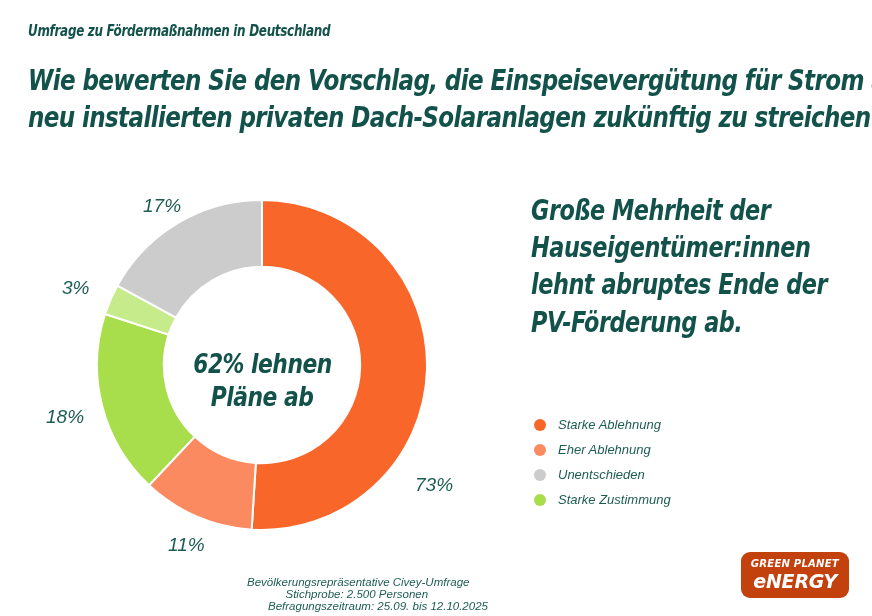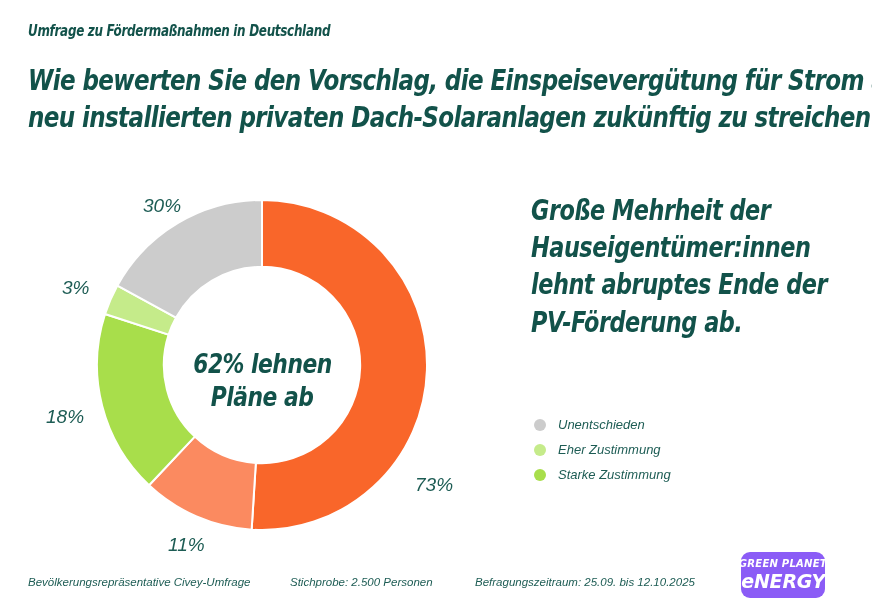--- a/index.html
+++ b/index.html
@@ -138,38 +138,39 @@
     color: #1D5C54;
     white-space: nowrap;
   }
   .footer {
     position: absolute;
     left: 28px;
     top: 576px;
     width: 700px;
     display: flex;
     align-items: center;
+    flex-direction: column;
   }
   .footer-item {
     font-family: "Liberation Sans", sans-serif;
     font-size: 11.5px;
     color: #1D5C54;
     white-space: nowrap;
   }
   .footer-item.f1 { width: 262px; }
   .footer-item.f2 { width: 185px; }
 
   
   .logo {
     position: absolute;
     left: 741px;
     top: 552px;
-    width: 84px;
+    width: 108px;
     height: 46px;
-    background: #8b5cf6;
+    background: #c2410c;
     border-radius: 9px;
     display: flex;
     flex-direction: column;
     align-items: center;
     justify-content: center;
     box-sizing: border-box;
   }
   .logo-top {
     font-family: "DejaVu Sans", sans-serif;
     font-size: 11px;
@@ -217,37 +218,41 @@
     <div class="center-label">
       <span>62% lehnen</span>
       <span>Pläne ab</span>
     </div>
   </div>
 
   <div class="pct pct-51">73%</div>
   <div class="pct pct-11">11%</div>
   <div class="pct pct-18">18%</div>
   <div class="pct pct-3">3%</div>
-  <div class="pct pct-17">30%</div>
+  <div class="pct pct-17">17%</div>
 
   <div class="callout">
     <span class="co-line">Große Mehrheit der</span>
     <span class="co-line">Hauseigentümer:innen</span>
     <span class="co-line">lehnt abruptes Ende der</span>
     <span class="co-line">PV-Förderung ab.</span>
   </div>
 
   <div class="legend" id="legend">
       <div class="legend-row">
+        <span class="legend-dot" style="background: rgb(249, 102, 42);"></span>
+        <span class="legend-text">Starke Ablehnung</span>
+      </div>
+      <div class="legend-row">
+        <span class="legend-dot" style="background: rgb(251, 138, 96);"></span>
+        <span class="legend-text">Eher Ablehnung</span>
+      </div>
+      <div class="legend-row">
         <span class="legend-dot" style="background: rgb(204, 204, 204);"></span>
         <span class="legend-text">Unentschieden</span>
-      </div>
-      <div class="legend-row">
-        <span class="legend-dot" style="background: rgb(197, 235, 138);"></span>
-        <span class="legend-text">Eher Zustimmung</span>
       </div>
       <div class="legend-row">
         <span class="legend-dot" style="background: rgb(168, 222, 75);"></span>
         <span class="legend-text">Starke Zustimmung</span>
       </div>
     </div>
 
   <div class="footer">
     <div class="footer-item f1">Bevölkerungsrepräsentative Civey-Umfrage</div>
     <div class="footer-item f2">Stichprobe: 2.500 Personen</div>

